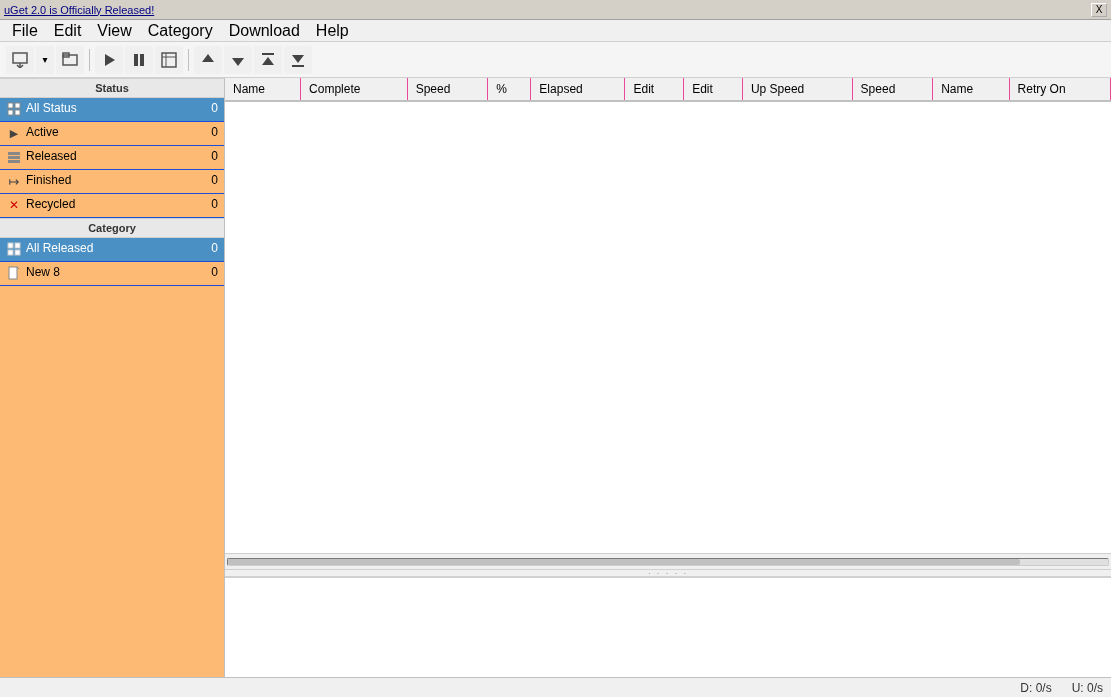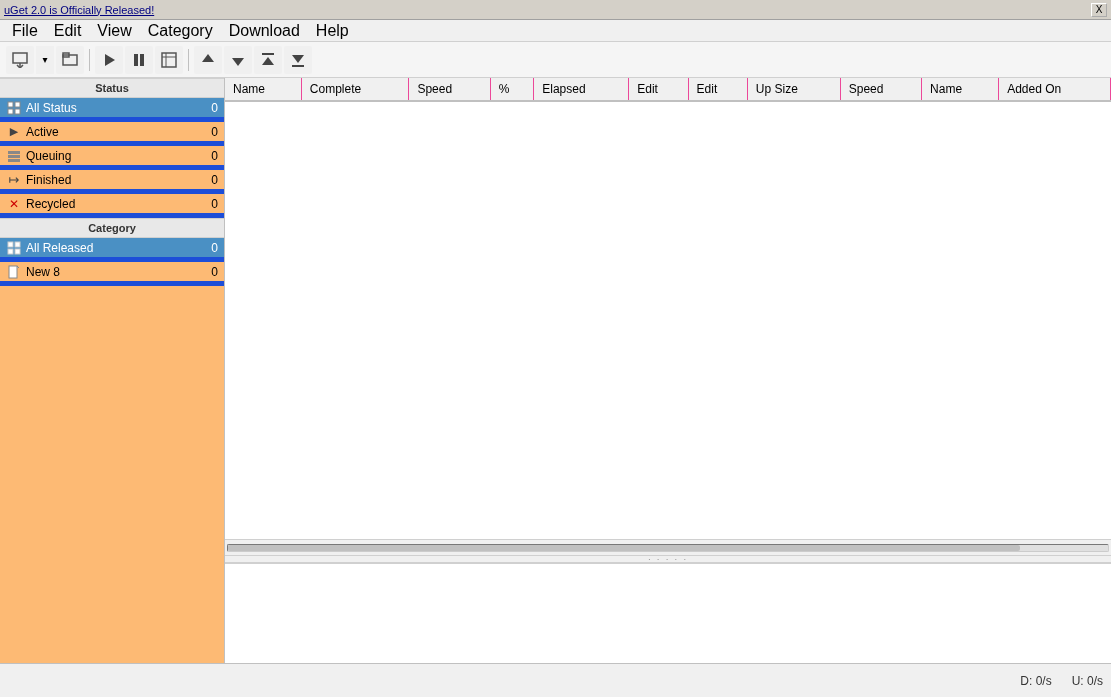--- a/index.html
+++ b/index.html
@@ -114,25 +114,25 @@
       padding: 3px 8px;
       font-size: 11px;
       font-weight: bold;
       color: #333;
       border-bottom: 1px solid #d0d0d0;
       border-top: 1px solid #d0d0d0;
       text-align: center;
     }
     .sidebar-item {
       display: flex;
-      align-items: center;
+      align-items: flex-start;
       padding: 3px 6px;
       cursor: pointer;
       height: 24px;
-      border-bottom: 5px solid #1d4ed8;
+      border-bottom: 1px solid #1d4ed8;
     }
     .sidebar-item.active {
       background: #4a90c4;
       color: white;
     }
     .sidebar-item-icon {
       width: 16px;
       height: 16px;
       margin-right: 4px;
       display: flex;
@@ -231,21 +231,21 @@
       overflow: auto;
     }
     
     #status-bar {
       background: #f0f0f0;
       border-top: 1px solid #c0c0c0;
       display: flex;
       justify-content: flex-end;
       align-items: center;
       padding: 2px 8px;
-      height: 34px;
+      height: 20px;
       gap: 20px;
     }
     .status-item {
       font-size: 12px;
       color: #333;
     }
   </style>
 </head>
 <body>
 
@@ -348,21 +348,21 @@
     </div>
 
     <div class="sidebar-item">
       <span class="sidebar-item-icon">
         <svg width="14" height="14" viewBox="0 0 14 14">
           <rect x="1" y="2" width="12" height="3" fill="#888"></rect>
           <rect x="1" y="6" width="12" height="3" fill="#888"></rect>
           <rect x="1" y="10" width="12" height="3" fill="#888"></rect>
         </svg>
       </span>
-      <span class="sidebar-item-label">Queuing</span>
+      <span class="sidebar-item-label">Released</span>
       <span class="sidebar-item-count">0</span>
     </div>
 
     <div class="sidebar-item">
       <span class="sidebar-item-icon" style="font-size:13px; color:#444;">↦</span>
       <span class="sidebar-item-label">Finished</span>
       <span class="sidebar-item-count">0</span>
     </div>
 
     <div class="sidebar-item">
@@ -404,24 +404,24 @@
       <table>
         <thead>
           <tr>
             <th>Name</th>
             <th>Complete</th>
             <th>Speed</th>
             <th>%</th>
             <th>Elapsed</th>
             <th>Edit</th>
             <th>Edit</th>
-            <th>Up Size</th>
+            <th>Up Speed</th>
             <th>Speed</th>
             <th>Name</th>
-            <th>Added On</th>
+            <th>Retry On</th>
           </tr>
         </thead>
         <tbody id="table-body">
         </tbody>
       </table>
     </div>
 
     <div id="h-scrollbar">
       <div id="h-scroll-track">
         <div id="h-scroll-thumb"></div>

